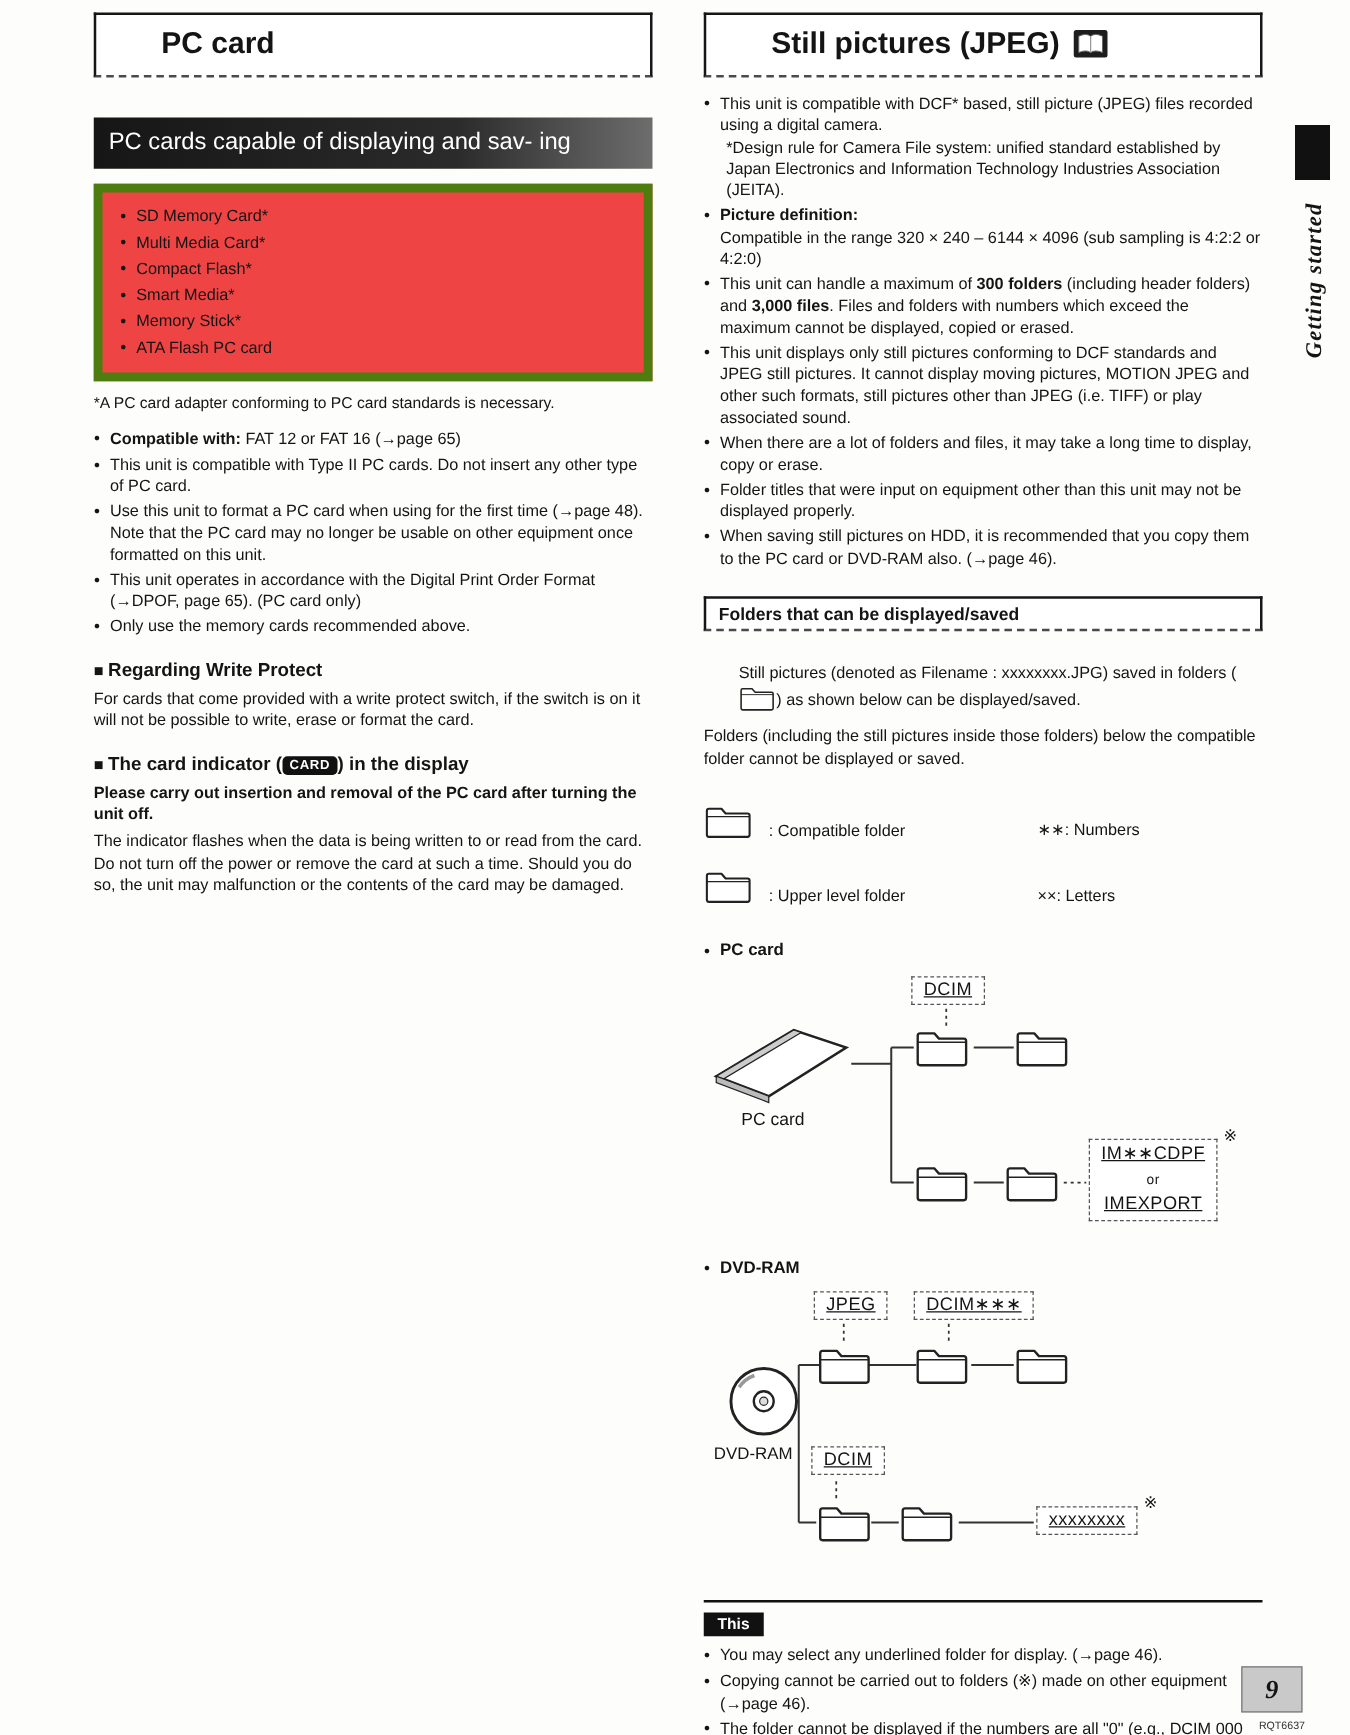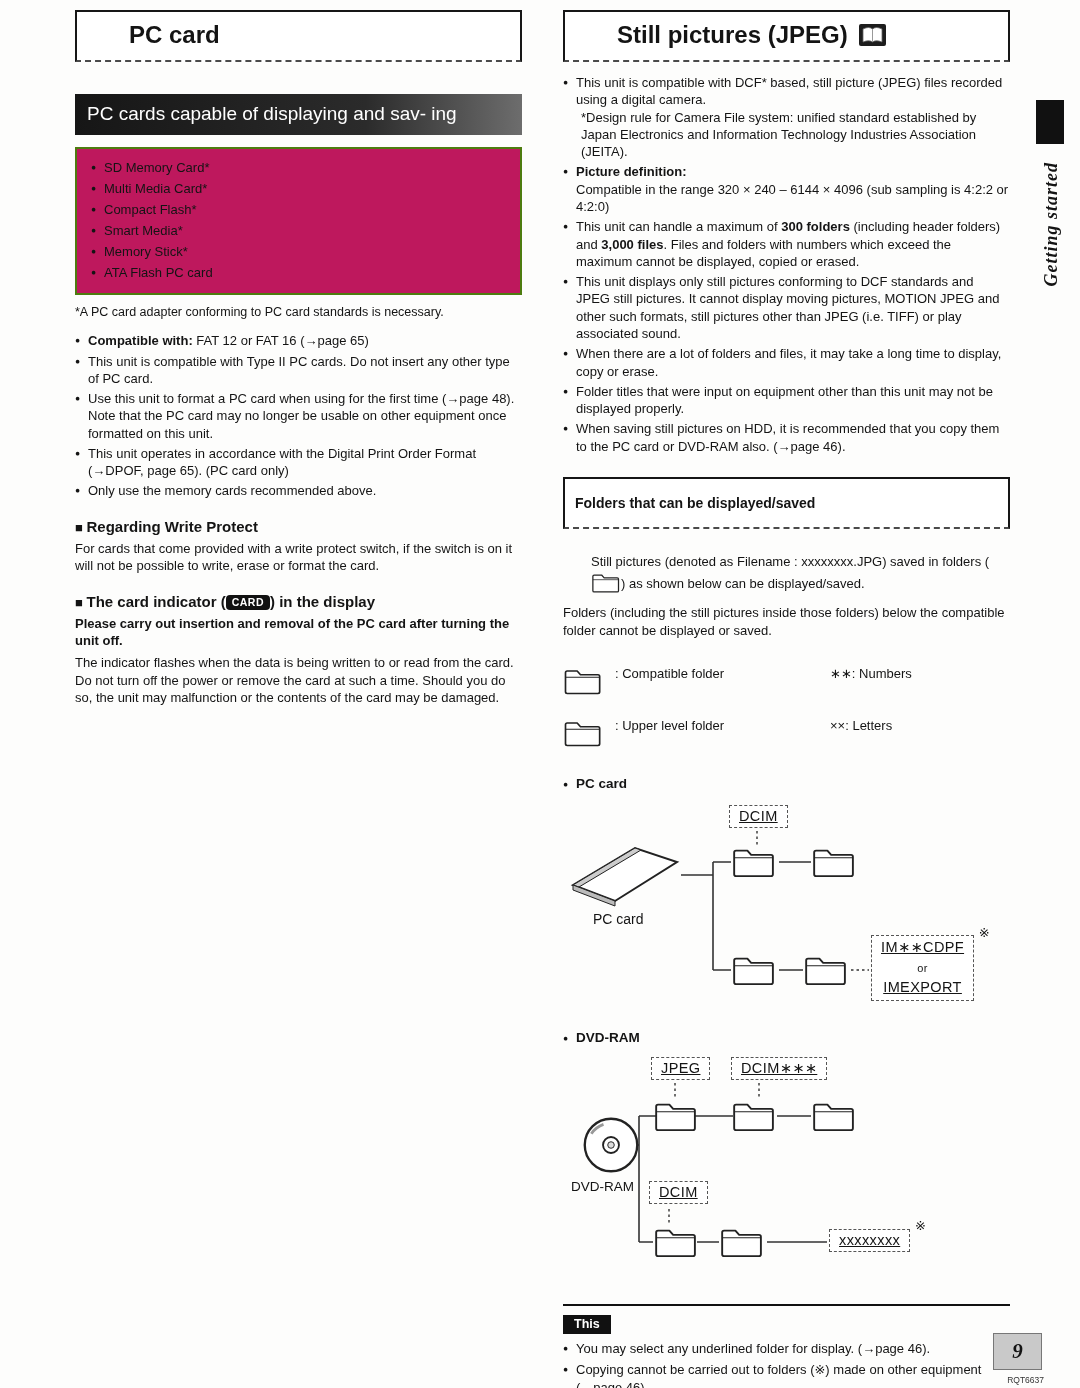--- a/index.html
+++ b/index.html
@@ -7,44 +7,44 @@
        font-family:"Liberation Sans","DejaVu Sans",sans-serif;position:relative;overflow:hidden;}
   .col{position:absolute;top:10px;}
   .col-left{left:75px;width:447px;}
   .col-right{left:563px;width:447px;}
 
   .title-box{border:2.5px solid #161616;border-bottom:2px dashed #4a4a4a;
              padding:9px 12px 11px 52px;font-size:24px;font-weight:bold;
              display:flex;align-items:center;gap:10px;background:#fff;}
   .banner{margin-top:32px;background:linear-gradient(90deg,#161616 0%,#2b2b2b 65%,#6d6d6d 100%);
           color:#fff;font-weight:normal;font-size:19px;line-height:1.3;padding:8px 12px;}
-  .cardbox{border:2px solid #4d7c0f;margin-top:12px;padding:8px 14px 10px;background:#be185d;}
+  .cardbox{border:7px solid #4d7c0f;margin-top:12px;padding:8px 14px 10px;background:#ef4444;}
   ul{list-style:none;margin:0;padding:0;}
   .cardbox li{position:relative;padding-left:13px;font-size:13px;line-height:1.62;}
   .cardbox li::before{content:"●";position:absolute;left:0;top:4px;font-size:8.5px;}
   .footnote{margin-top:9px;font-size:12.5px;line-height:1.3;}
   .blist{margin-top:12px;}
   .blist li{position:relative;padding-left:13px;margin:3px 0;font-size:13px;line-height:1.33;}
   .blist li::before{content:"●";position:absolute;left:0;top:3px;font-size:8.5px;}
   .b{font-weight:bold;}
   .subnote{margin-left:5px;}
   .sec{margin-top:18px;}
   .sec-h{font-size:15px;font-weight:bold;}
   .sec-h::before{content:"■ ";font-size:13px;}
   .sec p{margin:5px 0 0;font-size:13px;line-height:1.34;}
   .badge{display:inline-block;background:#111;color:#fff;border-radius:4px;
          font-size:10.5px;font-weight:bold;padding:1px 6px 2px;vertical-align:1px;letter-spacing:.5px;}
   .note-badge{display:inline-block;background:#111;color:#fff;font-size:12.5px;
               font-weight:bold;padding:2px 11px 3px;}
   .folders-head{margin-top:22px;border:2px solid #161616;border-bottom:2px dashed #4a4a4a;
-                padding:16px 10px;font-size:14px;font-weight:bold;background:#fff;}
+                padding:4px 10px;font-size:14px;font-weight:bold;background:#fff;}
   .para{font-size:13px;line-height:1.4;margin-top:10px;}
   .para.first{margin-top:24px;margin-left:28px;}
   .legend{margin-top:26px;}
-  .legend-row{display:flex;align-items:flex-start;margin-top:22px;}
+  .legend-row{display:flex;align-items:flex-end;margin-top:22px;}
   .legend-row .fo{flex:0 0 auto;margin-right:12px;}
   .legend-row .lab{flex:0 0 215px;font-size:13px;}
   .legend-row .key{font-size:13px;}
   .dhead{margin-top:28px;font-size:13.5px;font-weight:bold;position:relative;padding-left:13px;}
   .dhead::before{content:"●";position:absolute;left:0;top:3px;font-size:8.5px;}
   .diag{position:relative;width:447px;}
   .diag svg.wires{position:absolute;left:0;top:0;}
   .folder-abs{position:absolute;width:46px;height:34px;}
   .dbox{position:absolute;border:1.6px dashed #555;background:#fff;padding:2px 9px 3px;
         font-size:14.5px;letter-spacing:.4px;white-space:nowrap;text-align:right;}

